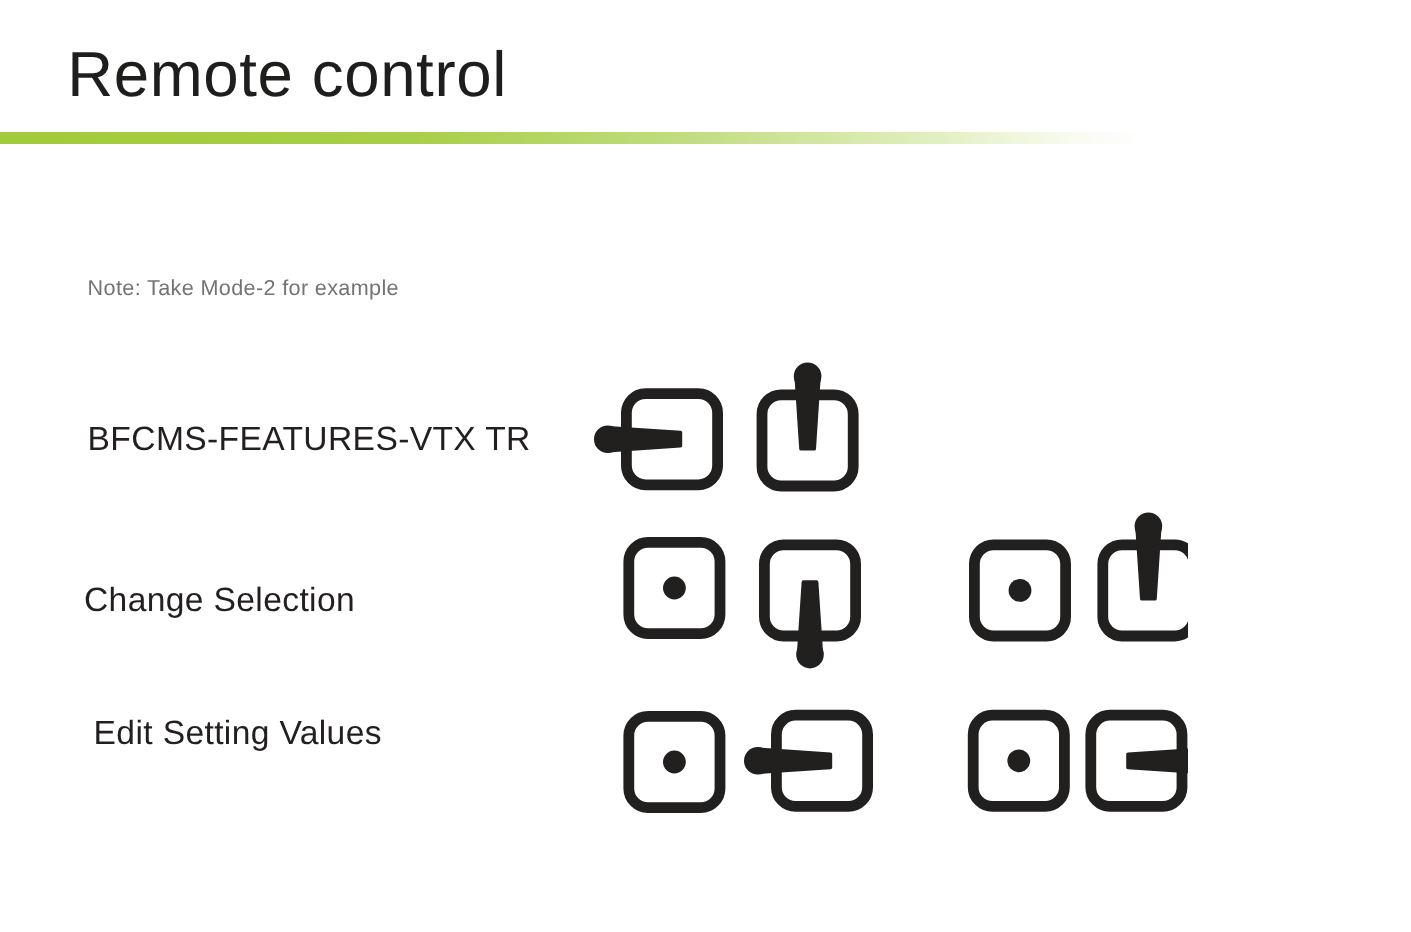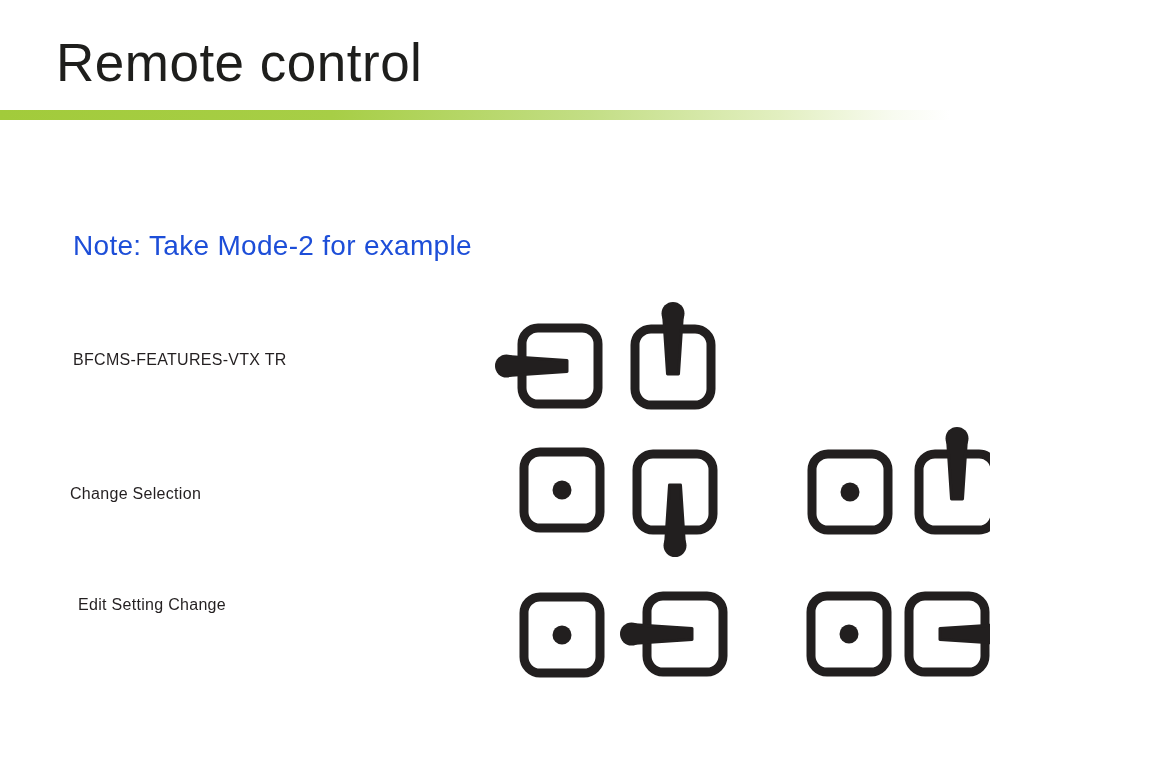--- a/index.html
+++ b/index.html
@@ -22,28 +22,28 @@
   }
   .divider {
     left: 0; top: 110px;
     width: 950px; height: 10px;
     background: linear-gradient(90deg,
       #a2cb3b 0%, #a7ce46 35%, #c3de85 62%,
       #e2efc0 82%, #f8fbf0 94%, rgba(255,255,255,0) 100%);
   }
   .note-text {
     left: 73px; top: 231px;
-    font-size: 28px;
+    font-size: 18px;
     letter-spacing: 0.3px;
-    color: #1d4ed8;
+    color: #737373;
     line-height: 1.1;
     white-space: nowrap;
   }
   .row-label {
-    font-size: 16px;
+    font-size: 28px;
     letter-spacing: 0.3px;
     color: #231f20;
     line-height: 1.1;
     white-space: nowrap;
   }
   .label-bfcms  { left: 73px; top: 351px; }
   .label-change { left: 70px; top: 469px; margin-top: 16px; }
   .label-edit   { left: 78px; top: 596px; }
   .joystick {
     position: absolute;
@@ -107,21 +107,21 @@
   <svg class="joystick" style="left:609px; top:426px">
       <use href="#js-down" xlink:href="#js-down"></use>
     </svg>
   <svg class="joystick" style="left:784px; top:426px">
       <use href="#js-center" xlink:href="#js-center"></use>
     </svg>
   <svg class="joystick" style="left:891px; top:426px">
       <use href="#js-up" xlink:href="#js-up"></use>
     </svg>
 
-  <div class="abs row-label label-edit">Edit Setting Change</div>
+  <div class="abs row-label label-edit">Edit Setting Values</div>
   <svg class="joystick" style="left:496px; top:569px">
       <use href="#js-center" xlink:href="#js-center"></use>
     </svg>
   <svg class="joystick" style="left:619px; top:568px">
       <use href="#js-left" xlink:href="#js-left"></use>
     </svg>
   <svg class="joystick" style="left:783px; top:568px">
       <use href="#js-center" xlink:href="#js-center"></use>
     </svg>
   <svg class="joystick" style="left:881px; top:568px">

